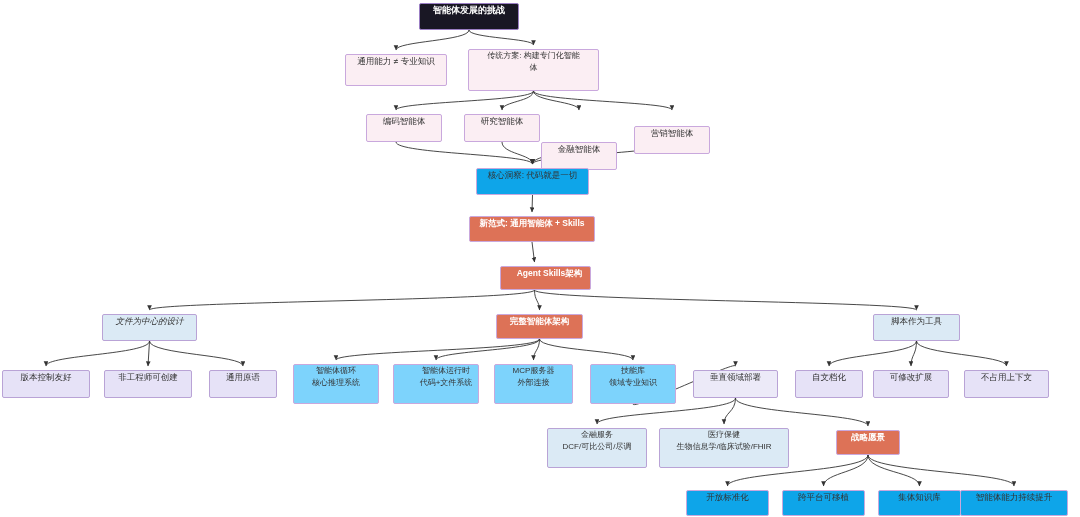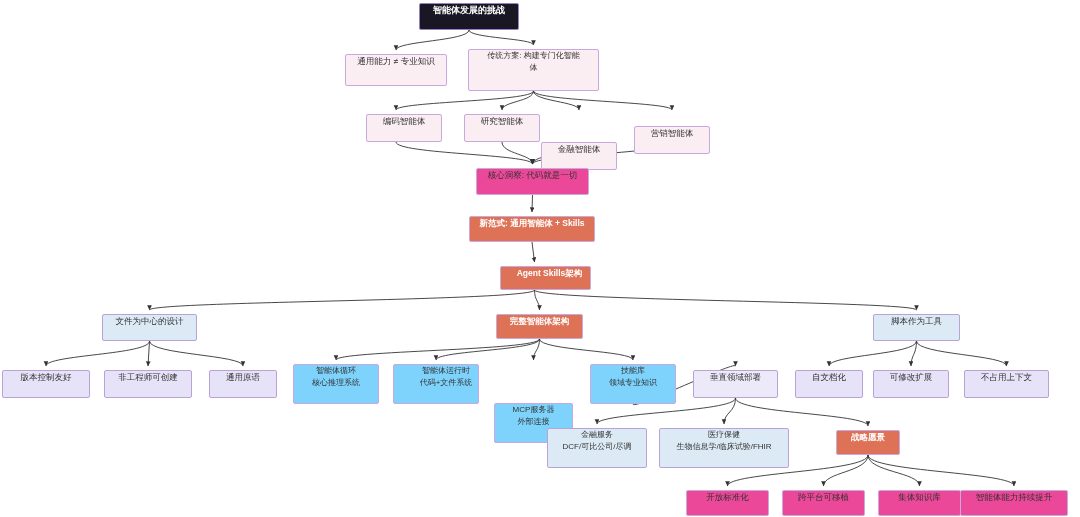--- a/index.html
+++ b/index.html
@@ -21,21 +21,21 @@
     text-align:center;
     border:1px solid #b9a3d6;
     border-radius:2px;
     line-height:1.45;
     white-space:pre-line;
   }
   .node .nlabel{display:block;}
   
   .n-dark{background:#191724;border-color:#9b7fc4;color:#ffffff;font-weight:bold;}
   .n-pink{background:#fbeef3;border-color:#c9a8dd;color:#333333;}
-  .n-rose{background:#ec4899;border-color:#c9a8dd;color:#333333;}
+  .n-rose{background:#0ea5e9;border-color:#c9a8dd;color:#333333;}
   .n-orange{background:#dd7257;border-color:#c9a8dd;color:#ffffff;font-weight:bold;}
   .n-blue{background:#dbeaf5;border-color:#b9a3d6;color:#333333;}
   .n-lav{background:#e6e2f7;border-color:#b9a3d6;color:#333333;}
   .n-lav2{background:#eceaf8;border-color:#b9a3d6;color:#333333;}
   .n-cream{background:#7dd3fc;border-color:#c9a8dd;color:#333333;}
 </style>
 </head>
 <body>
 
 <div id="canvas">
@@ -86,31 +86,31 @@
       <div class="node n-pink" style="left: 345px; top: 54px; width: 102px; height: 32px; font-size: 8.5px;"><span class="nlabel">通用能力 ≠ 专业知识</span></div>
       <div class="node n-pink" style="left: 468px; top: 49px; width: 131px; height: 42px; font-size: 8px;"><span class="nlabel">传统方案: 构建专门化智能
 体</span></div>
       <div class="node n-pink" style="left: 358px; top: 114px; width: 76px; height: 28px; font-size: 8.5px; margin-left: 8px;"><span class="nlabel">编码智能体</span></div>
       <div class="node n-pink" style="left: 464px; top: 114px; width: 76px; height: 28px; font-size: 8.5px;"><span class="nlabel">研究智能体</span></div>
       <div class="node n-pink" style="left: 541px; top: 114px; width: 76px; height: 28px; font-size: 8.5px; margin-top: 28px;"><span class="nlabel">金融智能体</span></div>
       <div class="node n-pink" style="left: 634px; top: 114px; width: 76px; height: 28px; font-size: 8.5px; margin-top: 12px;"><span class="nlabel">营销智能体</span></div>
       <div class="node n-rose" style="left: 476px; top: 168px; width: 113px; height: 27px; font-size: 8.5px;"><span class="nlabel">核心洞察: 代码就是一切</span></div>
       <div class="node n-orange" style="left: 469px; top: 216px; width: 126px; height: 26px; font-size: 8.5px;"><span class="nlabel">新范式: 通用智能体 + Skills</span></div>
       <div class="node n-orange" style="left: 500px; top: 266px; width: 91px; height: 24px; font-size: 8.5px; padding-left: 8px;"><span class="nlabel">Agent Skills架构</span></div>
-      <div class="node n-blue" style="left: 102px; top: 314px; width: 95px; height: 27px; font-size: 8.5px;"><span class="nlabel">文件为中心的设计</span></div>
+      <div class="node n-blue" style="left: 102px; top: 314px; width: 95px; height: 27px; font-size: 8.5px; font-style: italic;"><span class="nlabel">文件为中心的设计</span></div>
       <div class="node n-orange" style="left: 496px; top: 314px; width: 87px; height: 25px; font-size: 8.5px;"><span class="nlabel">完整智能体架构</span></div>
       <div class="node n-blue" style="left: 873px; top: 314px; width: 87px; height: 27px; font-size: 8.5px;"><span class="nlabel">脚本作为工具</span></div>
       <div class="node n-lav" style="left: 2px; top: 370px; width: 88px; height: 28px; font-size: 8.5px;"><span class="nlabel">版本控制友好</span></div>
       <div class="node n-lav" style="left: 104px; top: 370px; width: 88px; height: 28px; font-size: 8.5px;"><span class="nlabel">非工程师可创建</span></div>
       <div class="node n-lav" style="left: 209px; top: 370px; width: 68px; height: 28px; font-size: 8.5px;"><span class="nlabel">通用原语</span></div>
       <div class="node n-cream" style="left: 293px; top: 364px; width: 86px; height: 40px; font-size: 8px;"><span class="nlabel">智能体循环
 核心推理系统</span></div>
       <div class="node n-cream" style="left: 393px; top: 364px; width: 86px; height: 40px; font-size: 8px; padding-left: 20px;"><span class="nlabel">智能体运行时
 代码+文件系统</span></div>
-      <div class="node n-cream" style="left: 494px; top: 364px; width: 79px; height: 40px; font-size: 8px; margin-top: 39px;"><span class="nlabel">MCP服务器
+      <div class="node n-cream" style="left: 494px; top: 364px; width: 79px; height: 40px; font-size: 8px;"><span class="nlabel">MCP服务器
 外部连接</span></div>
       <div class="node n-cream" style="left: 590px; top: 364px; width: 86px; height: 40px; font-size: 8px;"><span class="nlabel">技能库
 领域专业知识</span></div>
       <div class="node n-lav2" style="left: 693px; top: 370px; width: 85px; height: 28px; font-size: 8.5px;"><span class="nlabel">垂直领域部署</span></div>
       <div class="node n-lav" style="left: 795px; top: 370px; width: 68px; height: 28px; font-size: 8.5px;"><span class="nlabel">自文档化</span></div>
       <div class="node n-lav" style="left: 873px; top: 370px; width: 76px; height: 28px; font-size: 8.5px;"><span class="nlabel">可修改扩展</span></div>
       <div class="node n-lav" style="left: 964px; top: 370px; width: 85px; height: 28px; font-size: 8.5px;"><span class="nlabel">不占用上下文</span></div>
       <div class="node n-blue" style="left: 547px; top: 428px; width: 100px; height: 40px; font-size: 8px;"><span class="nlabel">金融服务
 DCF/可比公司/尽调</span></div>
       <div class="node n-blue" style="left: 659px; top: 428px; width: 130px; height: 40px; font-size: 8px;"><span class="nlabel">医疗保健

